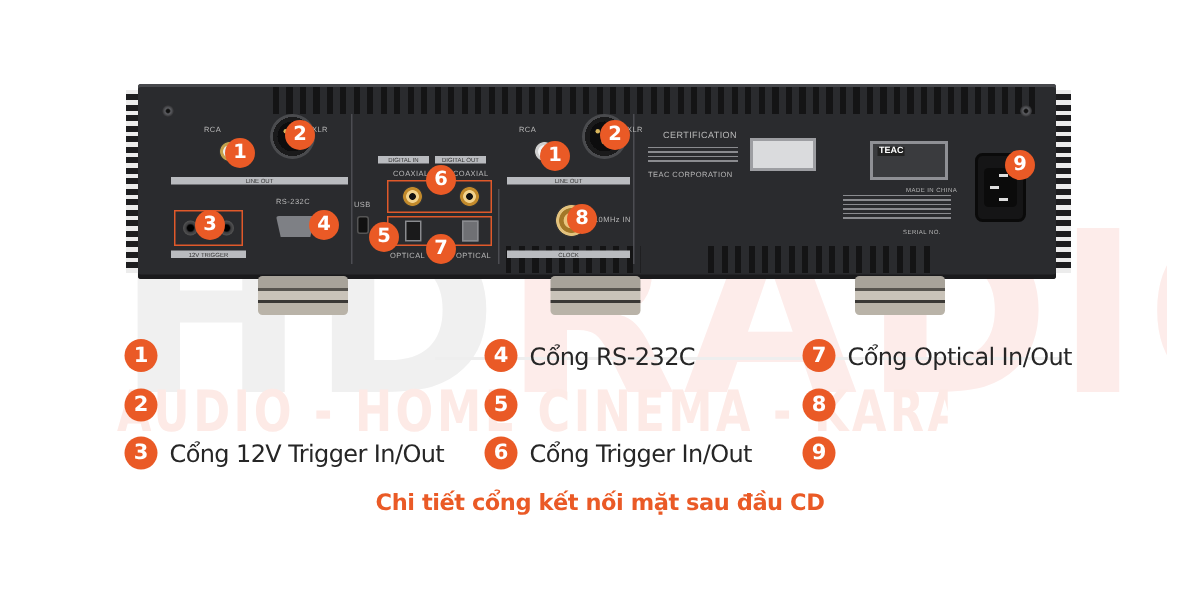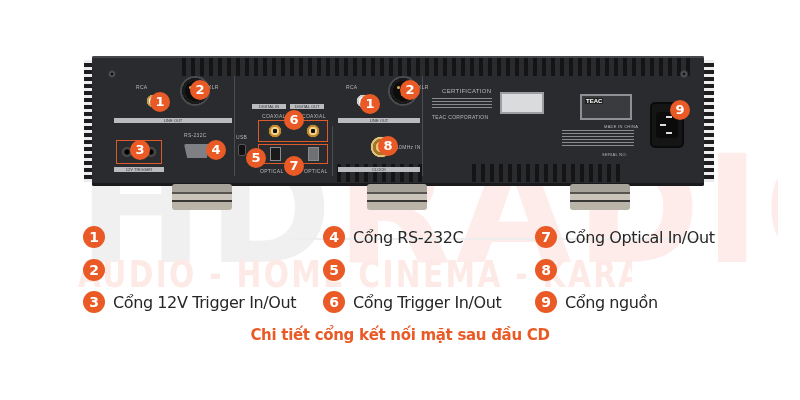--- a/index.html
+++ b/index.html
@@ -245,17 +245,16 @@
 
   <div class="legend-item" style="left:452px; top:0;">
     <span class="num">7</span>
     <span class="txt">Cổng Optical In/Out</span>
   </div>
   <div class="legend-item" style="left:452px; top:33px;">
     <span class="num">8</span>
   </div>
   <div class="legend-item" style="left:452px; top:65px;">
     <span class="num">9</span>
-    <span class="txt">Cổng nguồn</span>
   </div>
 </div>
 
 <div class="caption">Chi tiết cổng kết nối mặt sau đầu CD</div>
 
 </body></html>

